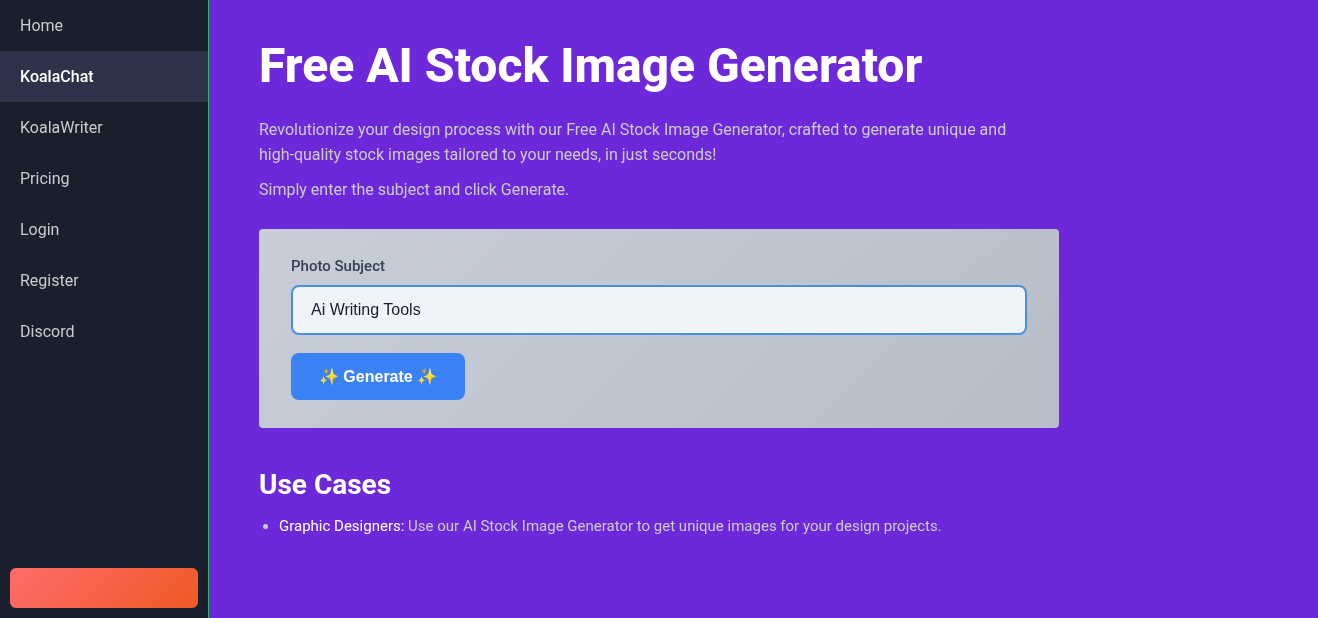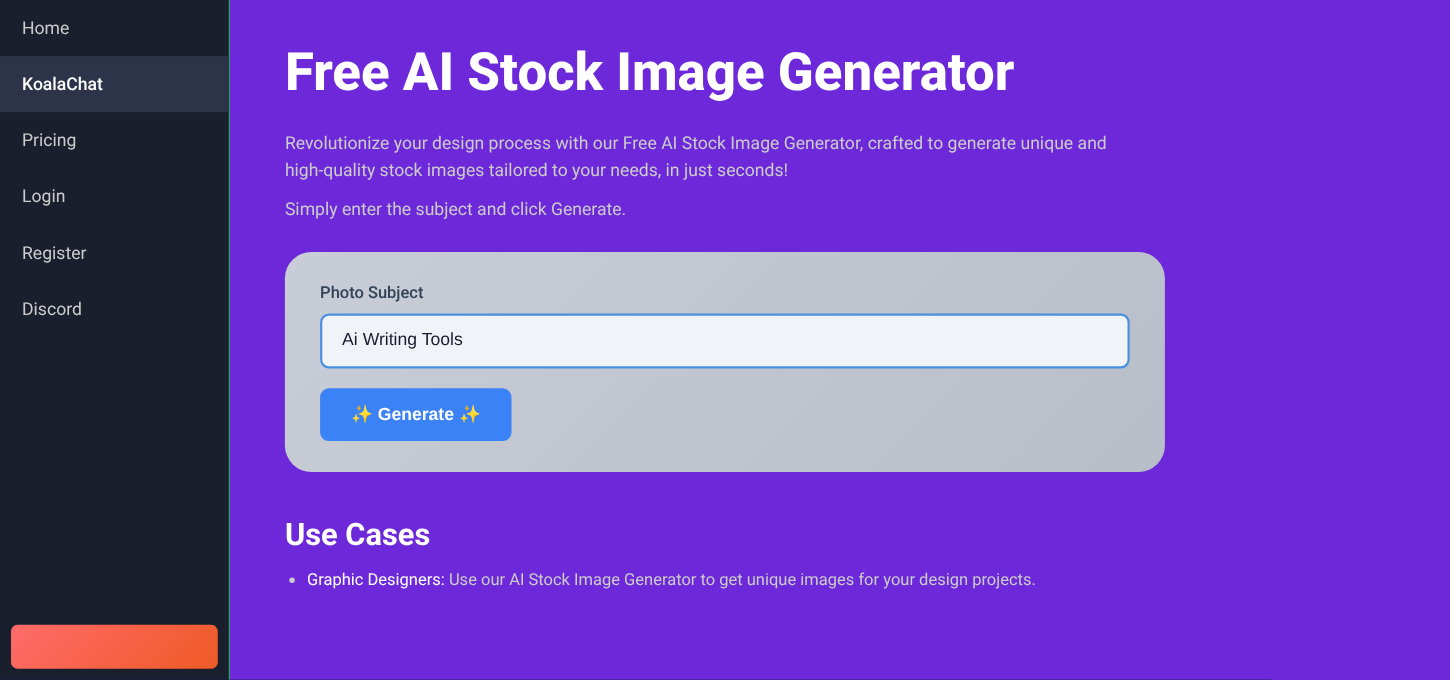--- a/index.html
+++ b/index.html
@@ -81,21 +81,21 @@
 
     .description-secondary {
       font-size: 16px;
       color: #cccccc;
       margin-bottom: 30px;
     }
 
     
     .form-card {
       background: linear-gradient(135deg, #c8cdd8, #b8bec8);
-      border-radius: 24px;
+      border-radius: 4px;
       padding: 28px 32px;
       max-width: 800px;
       margin-bottom: 40px;
     }
 
     .form-label {
       font-size: 15px;
       color: #334155;
       font-weight: 500;
       margin-bottom: 10px;
@@ -150,20 +150,21 @@
       font-weight: 400;
     }
   </style>
 </head>
 <body>
 
 <nav class="sidebar">
 
 <div class="sidebar-item">Home</div>
     <div class="sidebar-item active">KoalaChat</div>
+    <div class="sidebar-item">KoalaWriter</div>
     <div class="sidebar-item">Pricing</div>
     <div class="sidebar-item">Login</div>
     <div class="sidebar-item">Register</div>
     <div class="sidebar-item">Discord</div>
     <div class="sidebar-bottom">
       <div class="sidebar-bottom-img"></div>
     </div>
   </nav>
 
 <main class="main-content">

